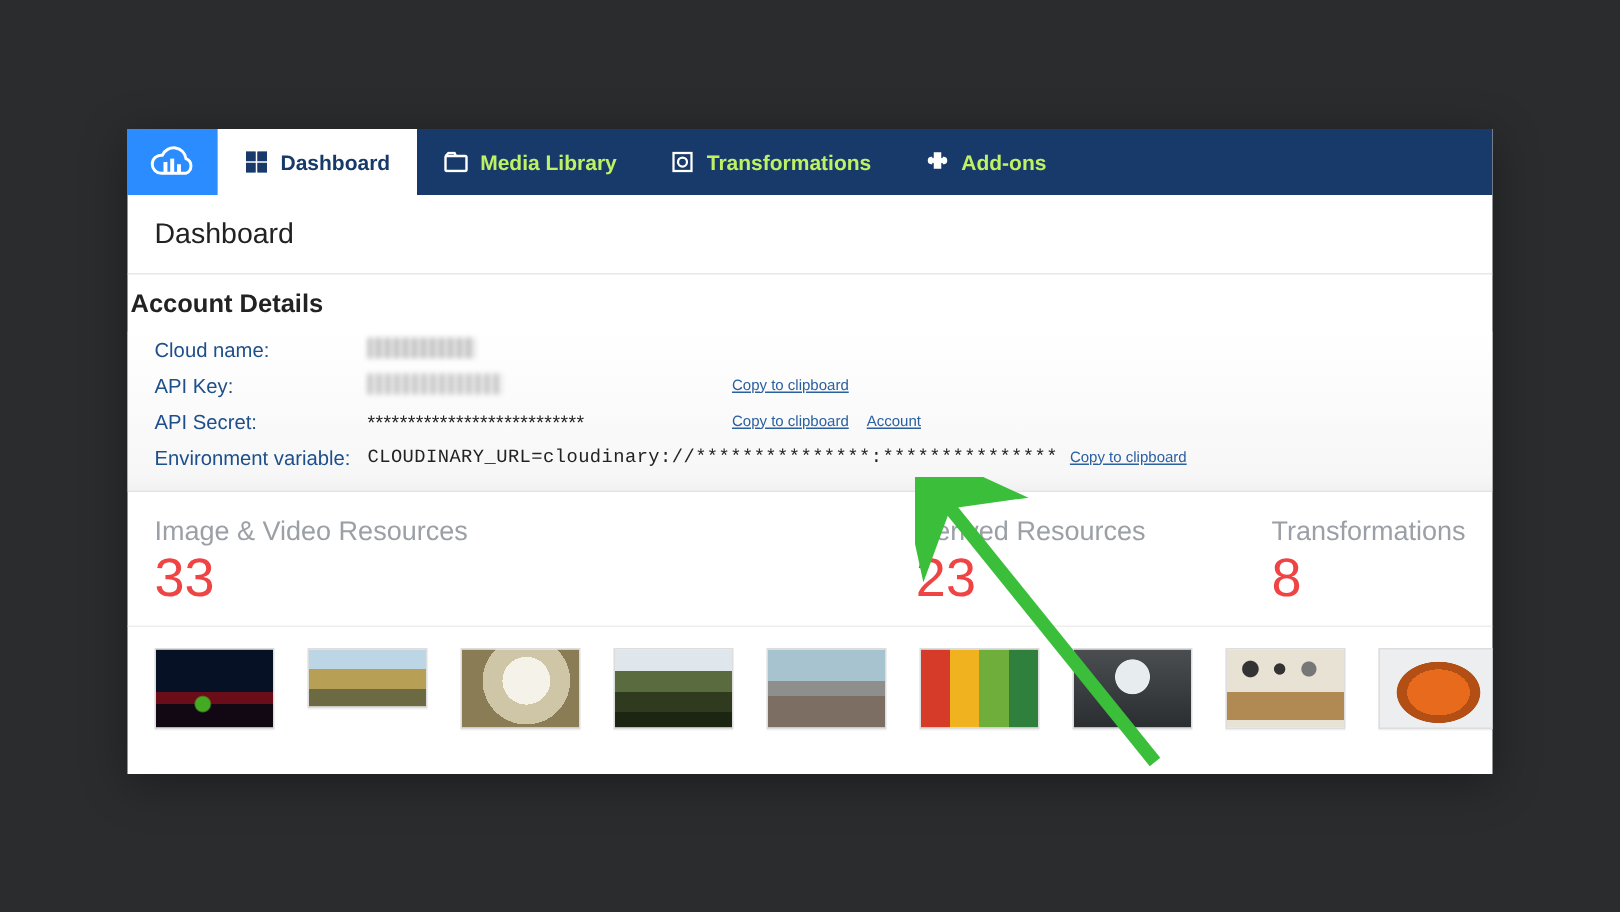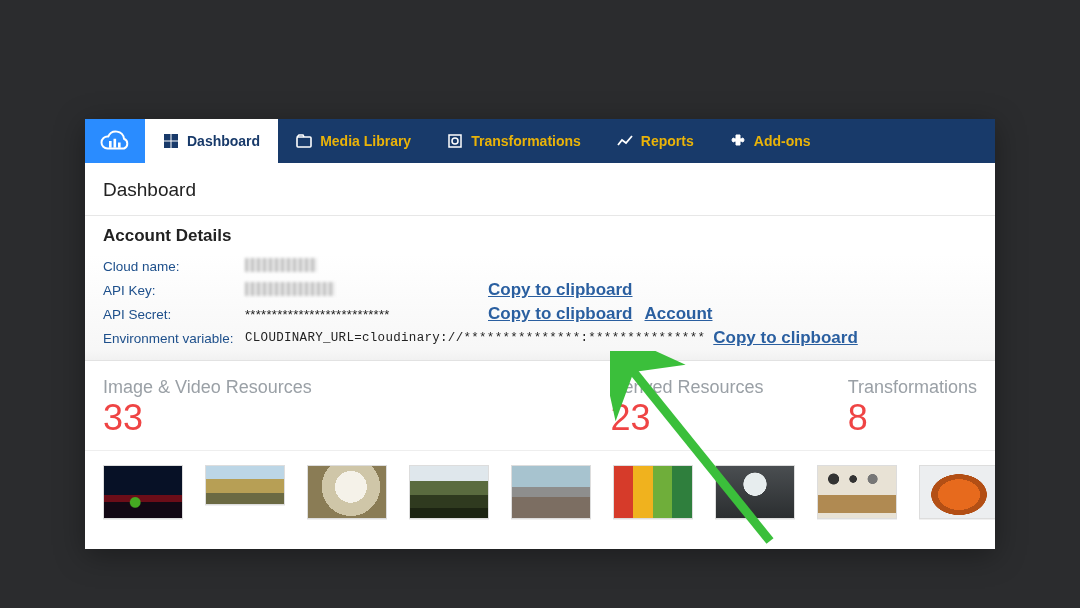--- a/index.html
+++ b/index.html
@@ -15,21 +15,20 @@
   }
   .stage {
     position: absolute;
     left: 85px;
     top: 86px;
     width: 910px;
     height: 430px;
     background: #fff;
     box-shadow: 0 6px 28px rgba(0,0,0,.35);
     overflow: hidden;
-    margin-top: 33px;
   }
 
   
   .topnav {
     display: flex;
     align-items: stretch;
     height: 44px;
     background: #183a6a;
   }
   .logo-box {
@@ -42,21 +41,21 @@
   .logo-box svg { width: 36px; height: 28px; }
   .navitems {
     display: flex;
     align-items: stretch;
   }
   .navitem {
     display: flex;
     align-items: center;
     gap: 8px;
     padding: 0 18px;
-    color: #eab308;
+    color: #bef264;
     font-weight: 700;
     font-size: 14px;
     cursor: pointer;
     white-space: nowrap;
   }
   .navitem.active {
     background: #fff;
     color: #183a6a;
     box-shadow: inset 0 -3px 0 #fff;
   }
@@ -66,21 +65,21 @@
 
   
   .page-title {
     padding: 16px 18px 14px;
     font-size: 19px;
     font-weight: 400;
     color: #222;
     border-bottom: 1px solid #e7e7e7;
   }
   .section-title {
-    padding: 10px 18px 8px;
+    padding: 10px 2px 8px;
     font-size: 17px;
     font-weight: 700;
     color: #222;
   }
   .account-block {
     background: linear-gradient(#ffffff,#f7f7f7 90%,#f1f1f1);
     border-bottom: 1px solid #e2e2e2;
     padding: 0 18px 10px;
   }
   .kv-row {
@@ -100,22 +99,22 @@
     font-size: 13px;
     letter-spacing: .3px;
     min-width: 235px;
     padding-right: 8px;
   }
   .kv-value.mono { font-family: Liberation Mono, monospace; font-size: 12.5px; }
   .kv-links { display:flex; gap:12px; }
   .linkish {
     color: #2a5fa0;
     text-decoration: underline;
-    font-size: 17px;
-    font-weight: 700;
+    font-size: 10px;
+    font-weight: 400;
     cursor: pointer;
   }
   .blur-box {
     width: 72px; height: 14px;
     background: repeating-linear-gradient(90deg,#bfbfbf 0 3px,#eaeaea 3px 6px);
     filter: blur(1.6px);
     display:inline-block;
     border-radius:1px;
   }
   .blur-box.wide { width: 90px; }
@@ -232,28 +231,20 @@
       <div class="navitem">
         <span class="ico">
           <svg width="16" height="16" viewBox="0 0 16 16">
               <rect x="2" y="2" width="12" height="12" fill="none" stroke="#fff" stroke-width="1.5"></rect>
               <circle cx="8" cy="8" r="3" fill="none" stroke="#fff" stroke-width="1.5"></circle>
             </svg>
         </span>
         <span>Transformations</span>
       </div>
 
-      <div class="navitem">
-        <span class="ico">
-          <svg width="16" height="14" viewBox="0 0 16 14">
-              <polyline points="1,11 5,6 9,9 15,2" fill="none" stroke="#fff" stroke-width="1.8"></polyline>
-            </svg>
-        </span>
-        <span>Reports</span>
-      </div>
 
       <div class="navitem">
         <span class="ico">
           <svg width="16" height="16" viewBox="0 0 16 16">
               <path d="M6 2h4v3a1 1 0 0 0 2 0 2 2 0 1 1 0 4 1 1 0 0 0-2 0v3H6v-3a1 1 0 0 0-2 0 2 2 0 1 1 0-4 1 1 0 0 0 2 0z" fill="#fff" stroke="none"></path>
             </svg>
         </span>
         <span>Add-ons</span>
       </div>
 

